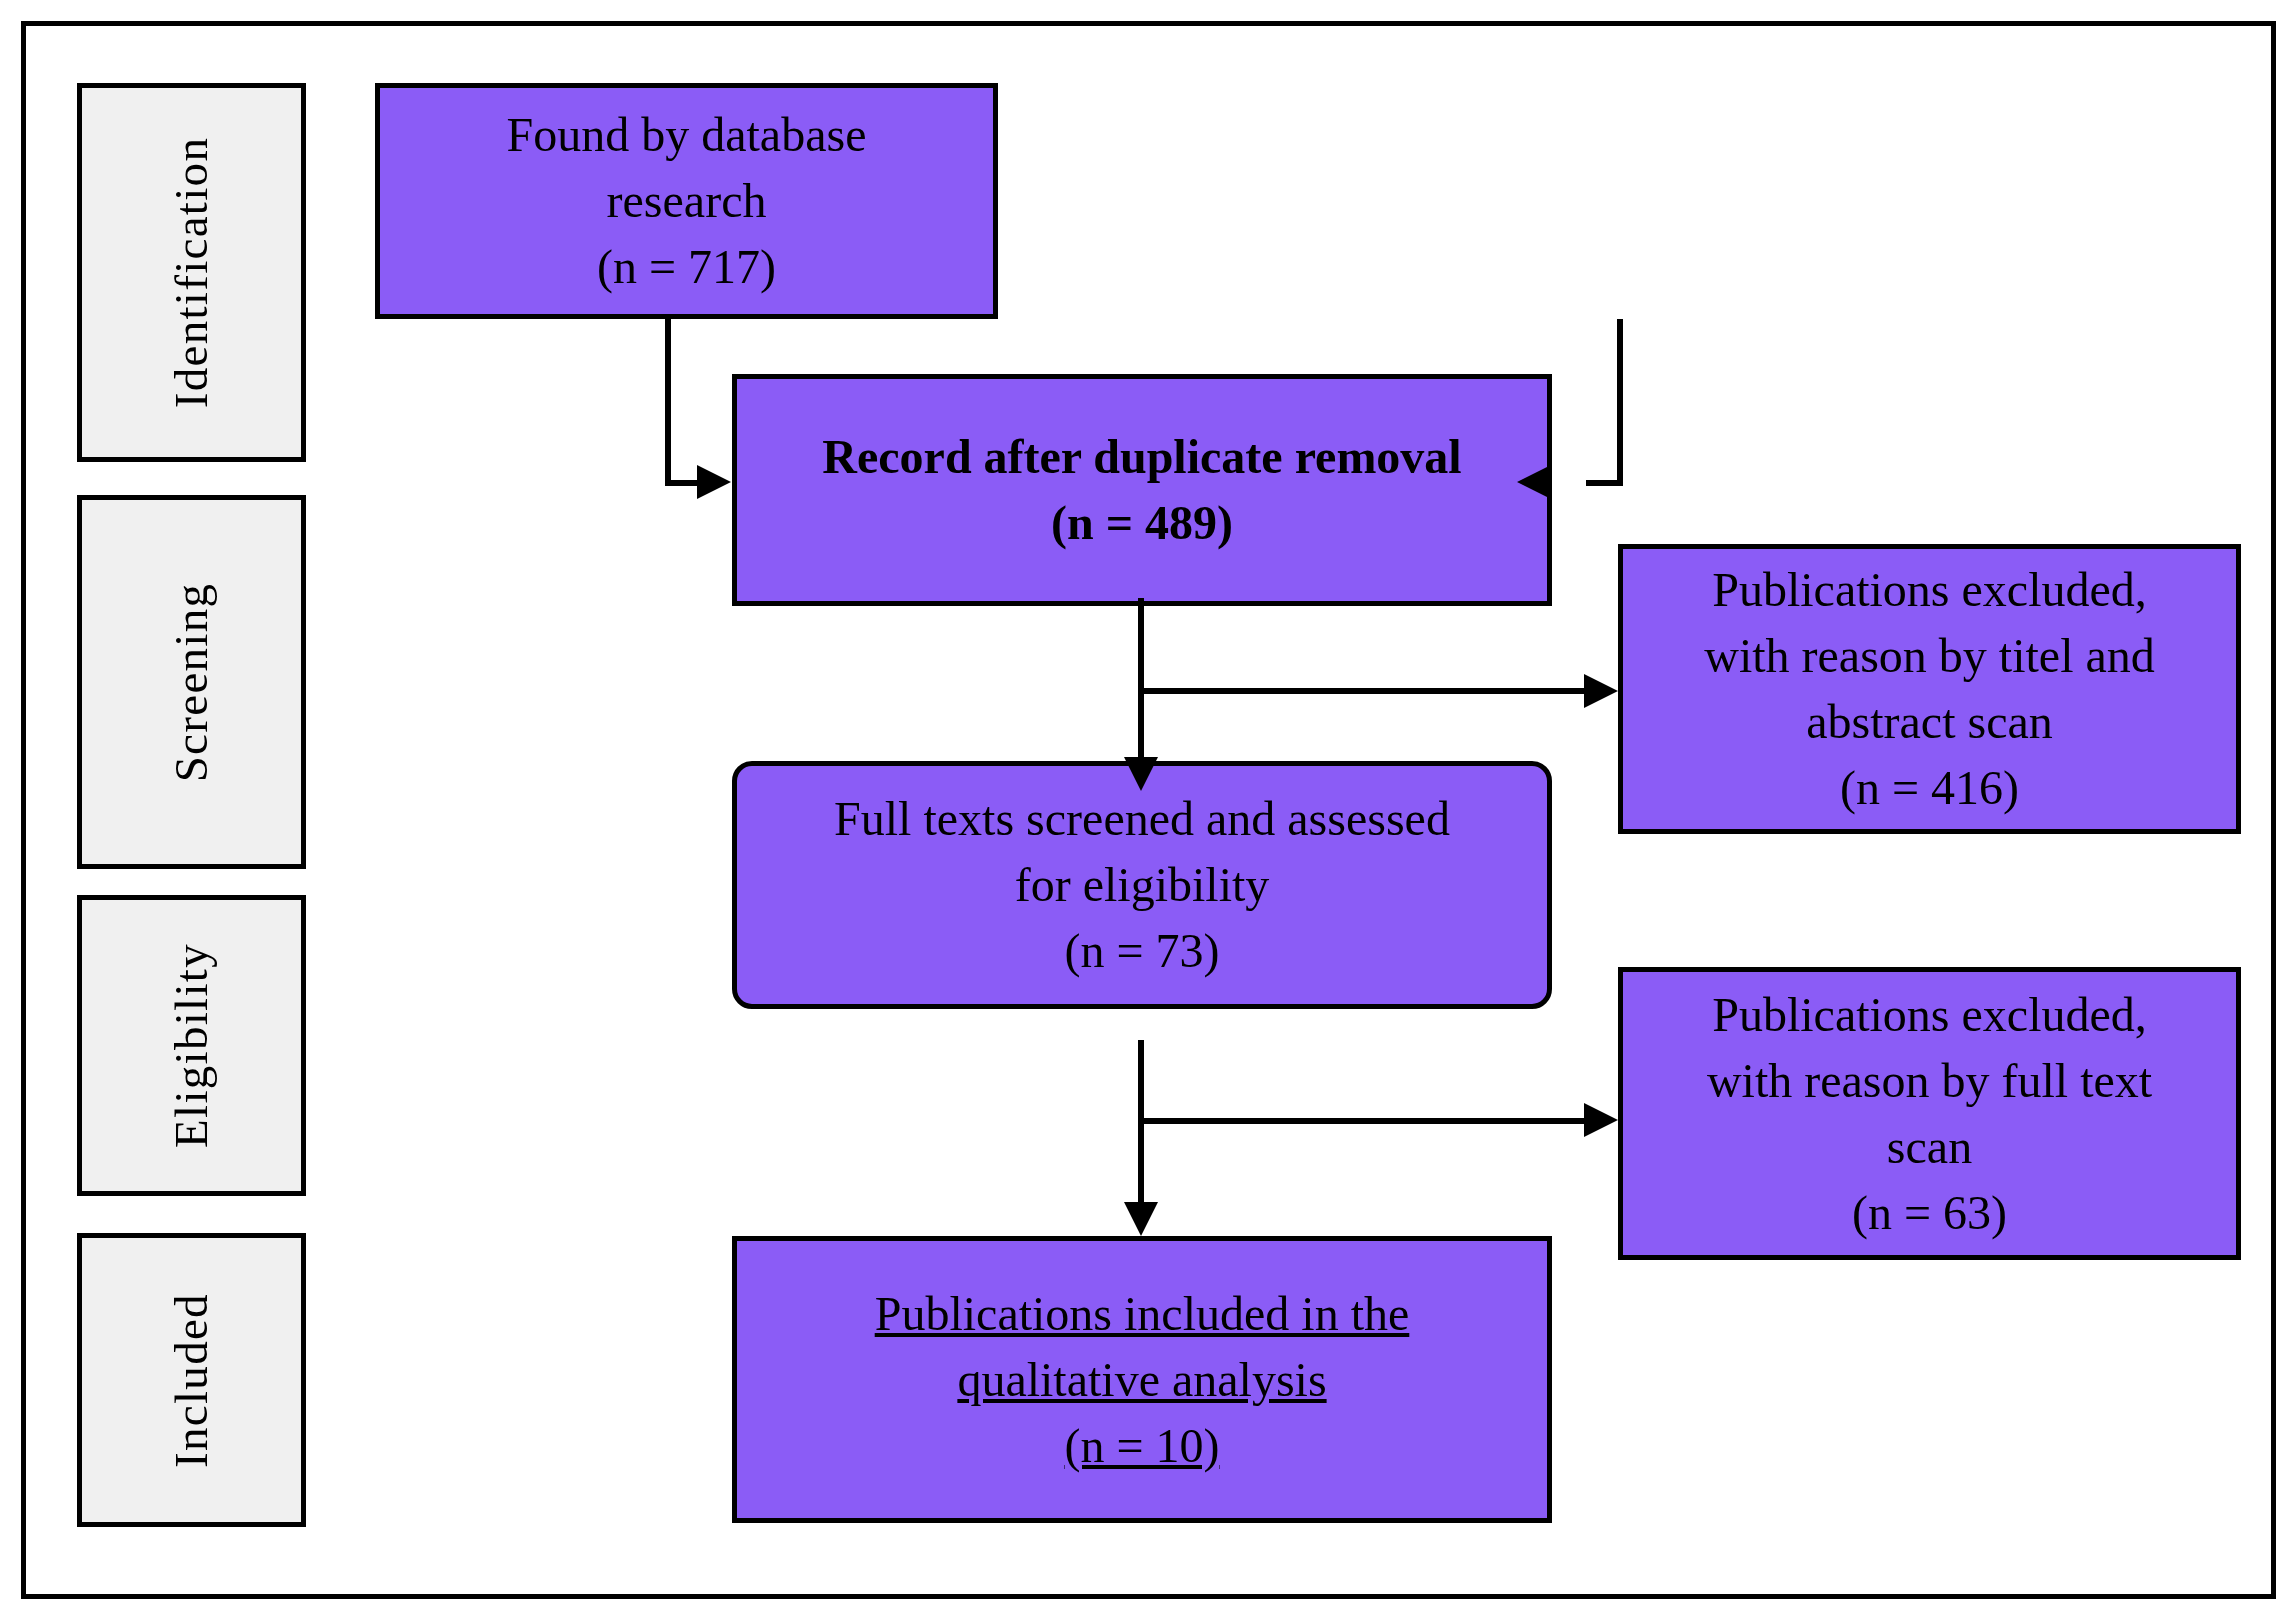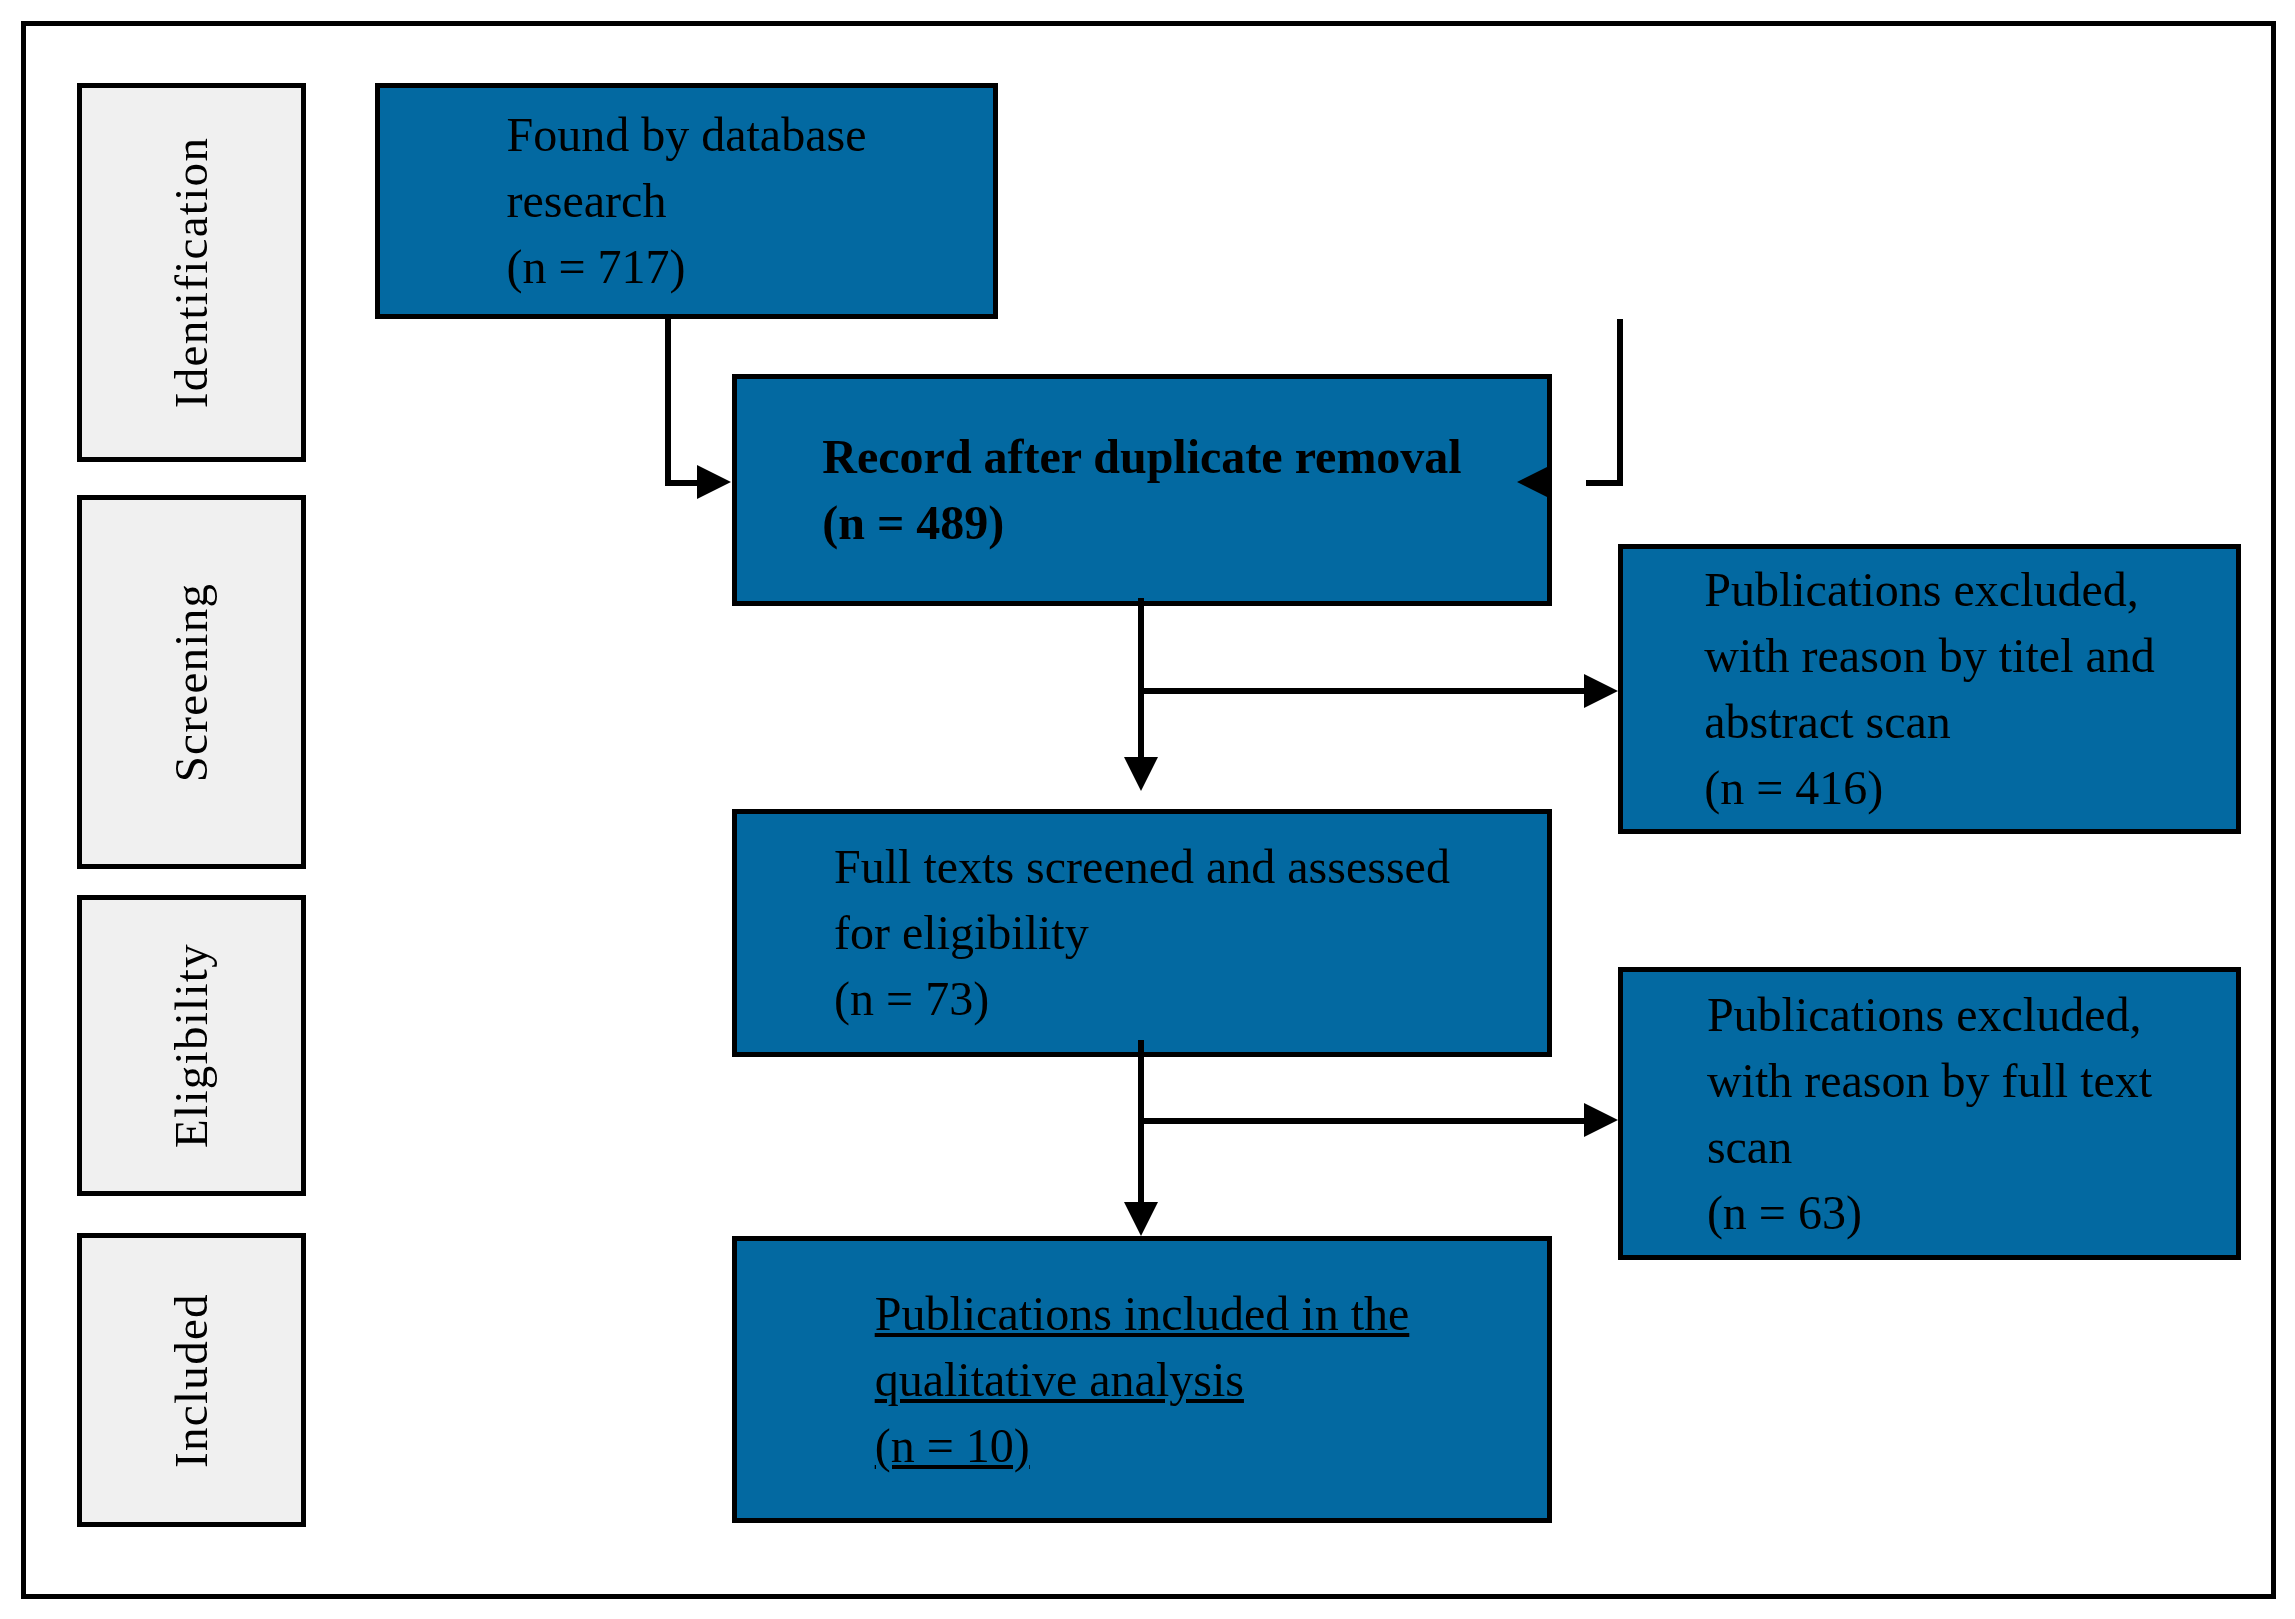--- a/index.html
+++ b/index.html
@@ -35,26 +35,27 @@
   }
   .stage span {
     transform: rotate(-90deg);
     white-space: nowrap;
     font-size: 47px;
     letter-spacing: 1.3px;
     line-height: 1;
   }
   .node {
     position: absolute;
-    background: #0369a1;
+    background: #8b5cf6;
     border: 5.8px solid #000000;
     box-sizing: border-box;
     display: flex;
     align-items: center;
     justify-content: center;
+    text-align: center;
   }
   .node span {
     white-space: pre-line;
     font-size: 48px;
     line-height: 66px;
   }
   .line {
     position: absolute;
     background: #000000;
   }
@@ -80,21 +81,21 @@
   
   #stage-identification { top: 83px;  height: 379px; }
   #stage-screening      { top: 495px;  height: 374px; }
   #stage-eligibility    { top: 895px; height: 301px; }
   #stage-included       { top: 1233px; height: 294px; }
   
   #node-db     { left: 375px;  top: 83px;  width: 623px;  height: 236px; }
   #node-other  { left: 1307px; top: 83px;  width: 623px;  height: 236px; }
   #node-dup    { left: 732px; top: 374px;  width: 820px; height: 232px; font-weight: bold; }
   #node-excl1  { left: 1618px; top: 544px;  width: 623px;  height: 290px; }
-  #node-full   { left: 732px; top: 809px; width: 820px; height: 248px; }
+  #node-full   { left: 732px; top: 761px; width: 820px; height: 248px; border-radius: 20px; }
   #node-excl2  { left: 1618px; top: 967px; width: 623px;  height: 293px; }
   #node-incl   { left: 732px; top: 1236px; width: 820px; height: 287px; text-decoration: underline; }
 </style>
 </head>
 <body>
 
 <div class="canvas">
 
   <div class="frame"></div>
 

